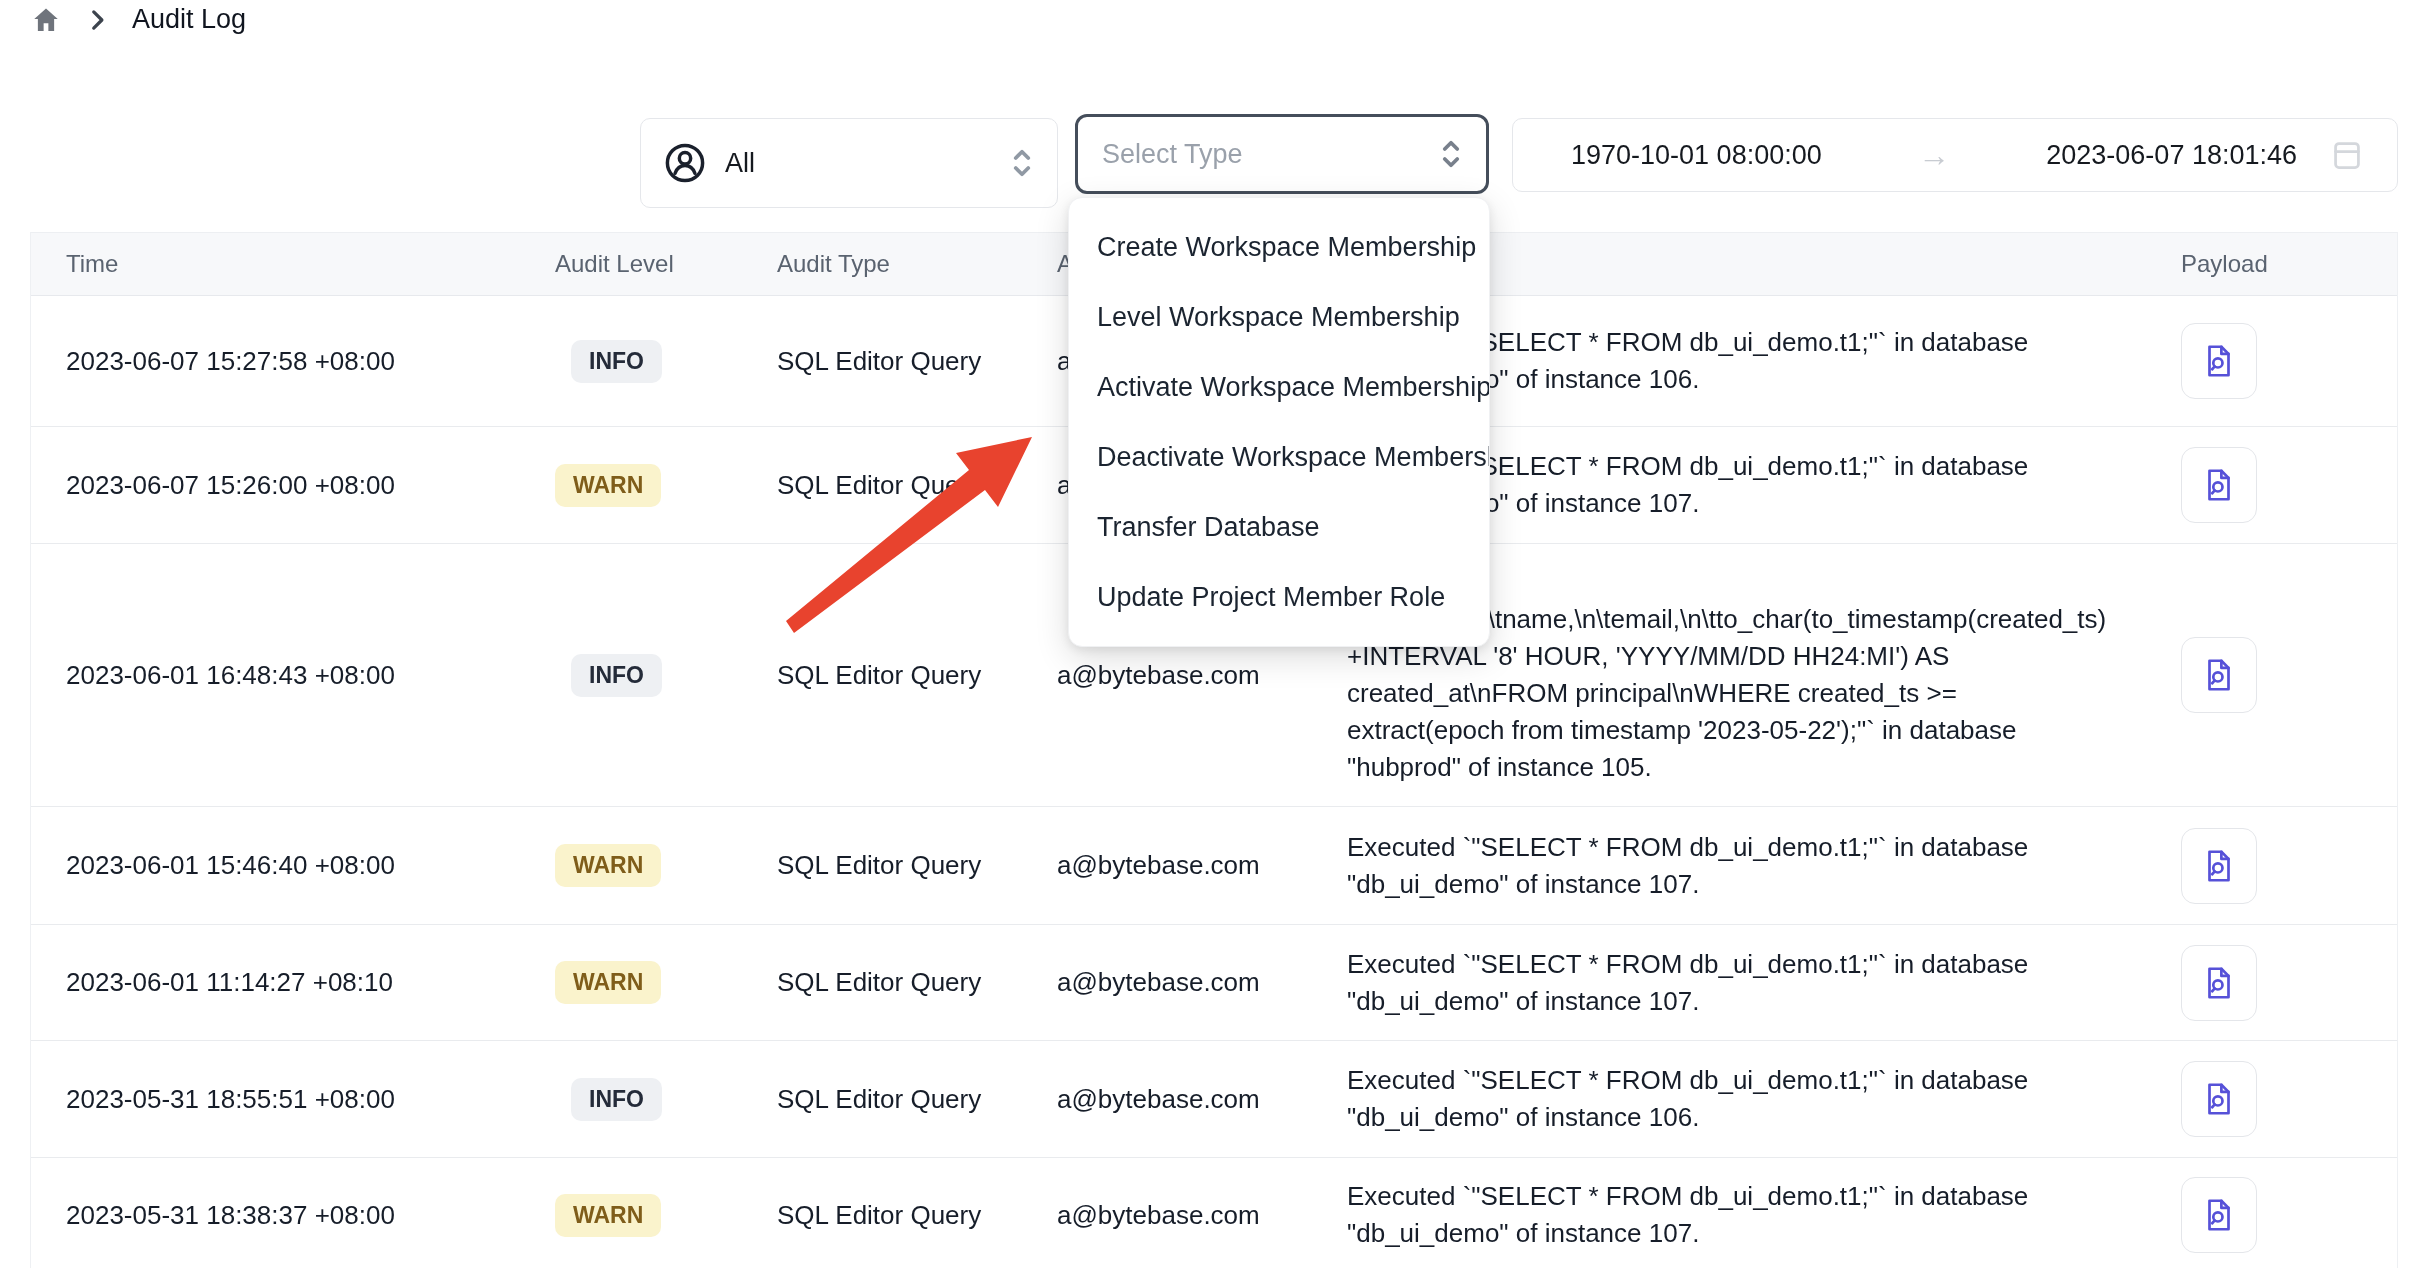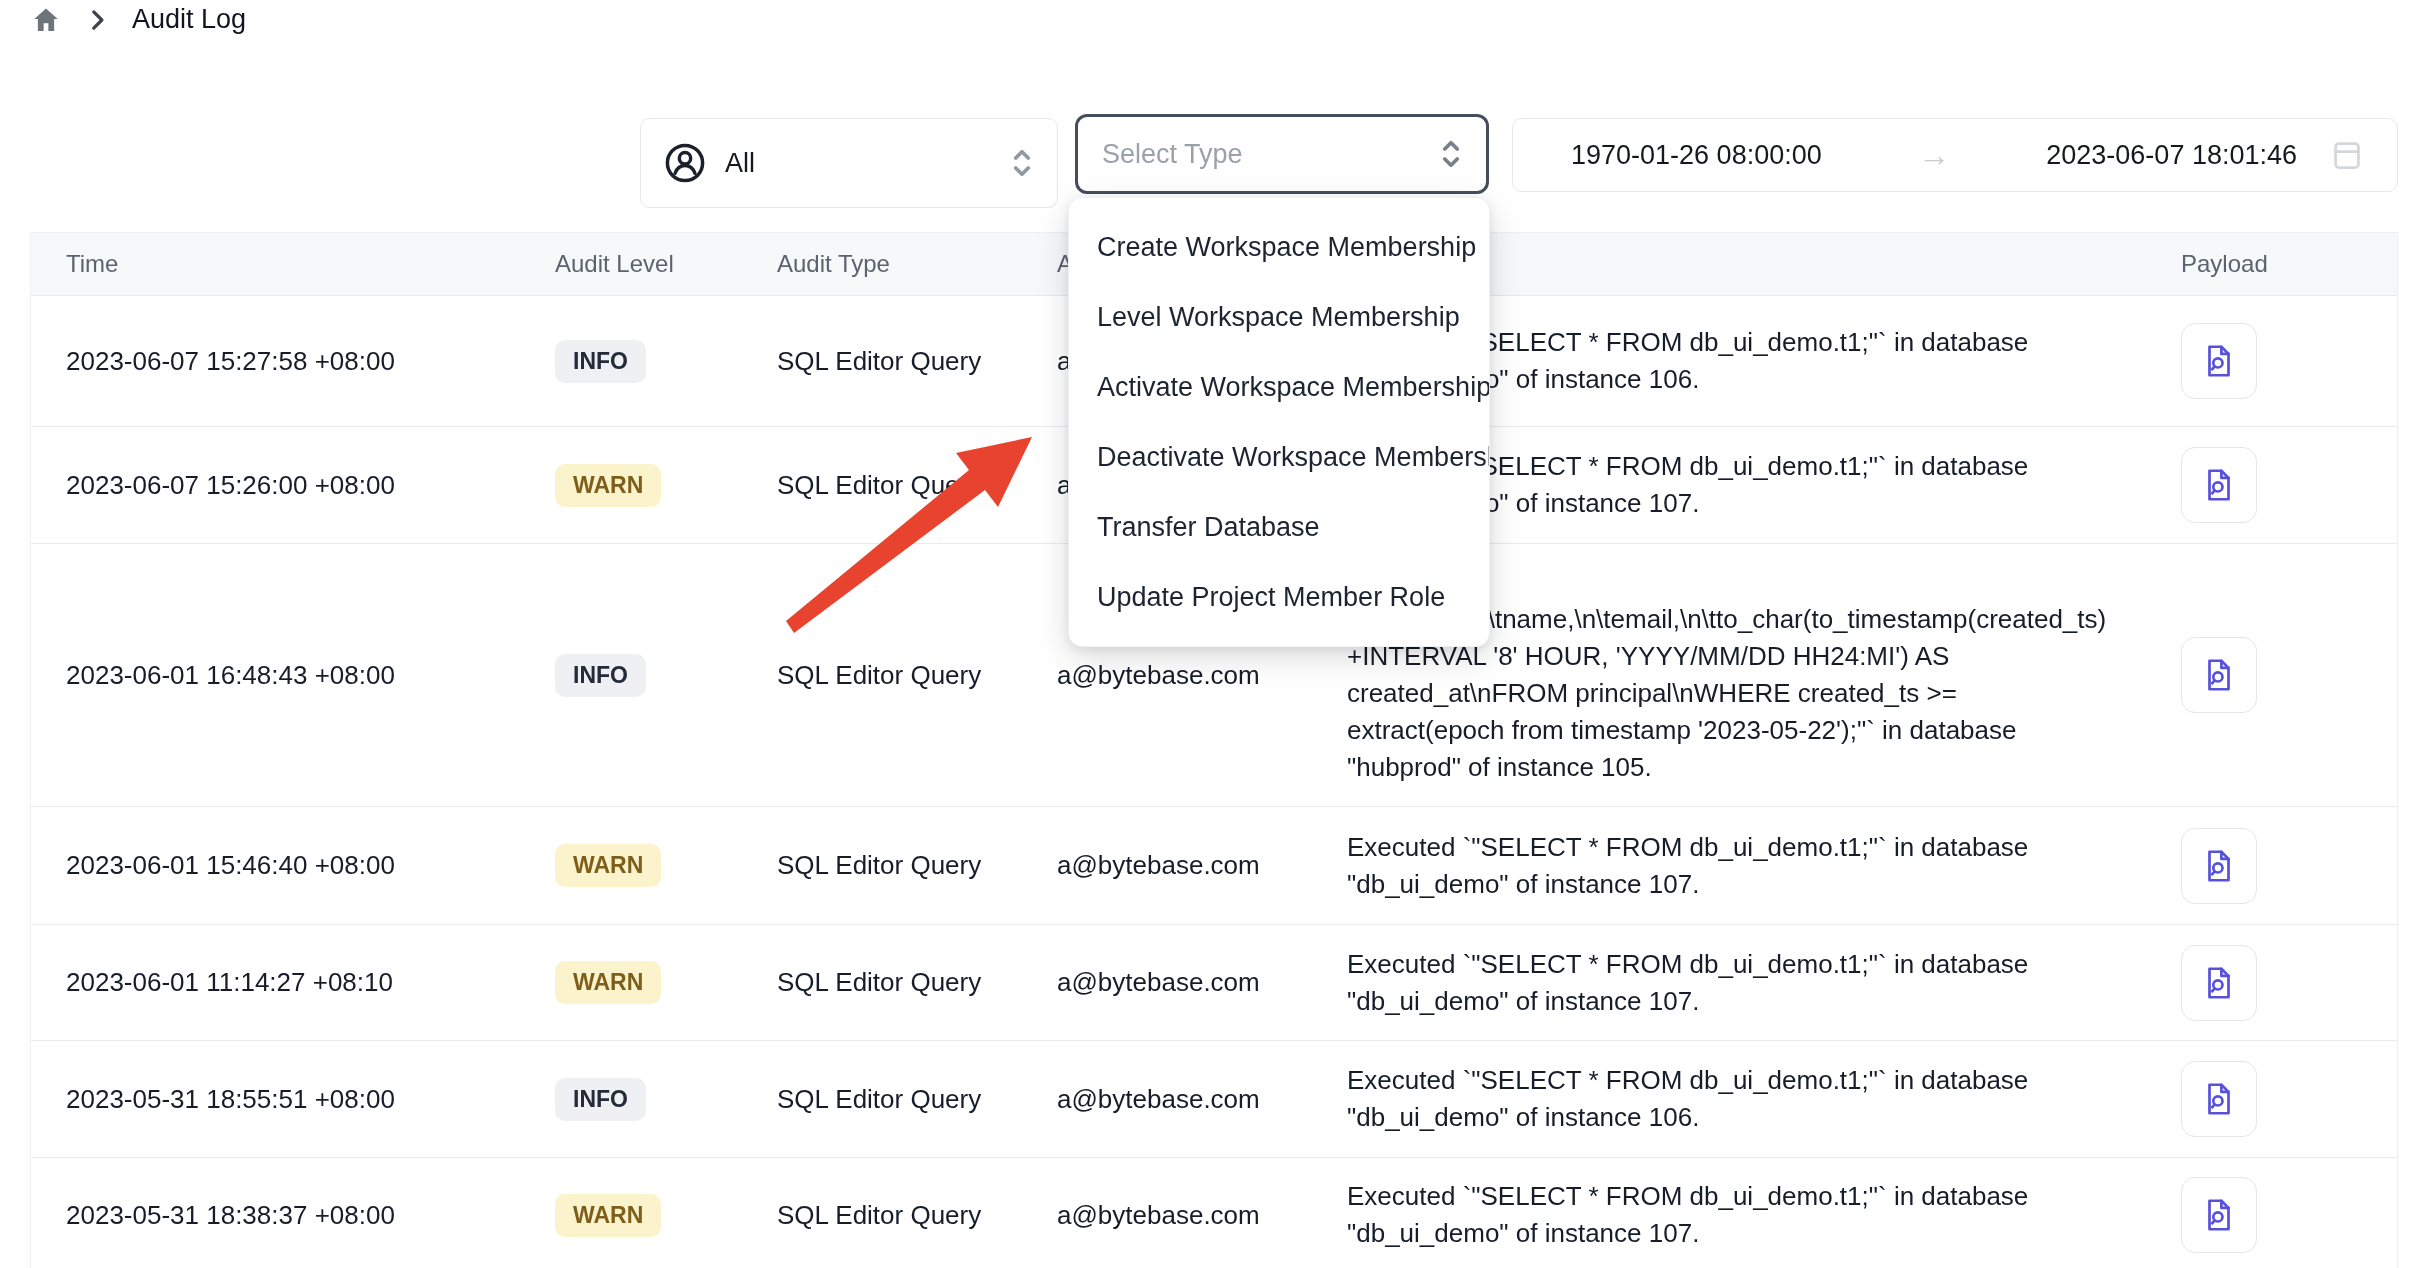--- a/index.html
+++ b/index.html
@@ -39,21 +39,21 @@
   .row{border-bottom:1px solid #e9ebee;}
   .row .c-comment{line-height:37px;overflow-wrap:anywhere;word-break:break-word;padding-top:20px;padding-bottom:20px;}
   .row:nth-child(2){min-height:130px;}
   .row:nth-child(3){min-height:116px;}
   .row:nth-child(4){min-height:254px;}
   .row:nth-child(5){min-height:117px;}
   .row:nth-child(6){min-height:115px;}
   .row:nth-child(7){min-height:116px;}
   .row:nth-child(8){min-height:110px;}
   .badge{display:inline-flex;align-items:center;justify-content:center;font-size:23px;font-weight:700;border-radius:10px;padding:10px 18px;line-height:1;}
-  .badge.info{background:#eef0f3;color:#242b39;}
+  .badge.info{background:#eef0f3;color:#242b39;margin-left:16px;}
   .badge.warn{background:#faf3cc;color:#7f5d1a;}
   .payload-btn{width:76px;height:76px;box-sizing:border-box;border:1.5px solid #e4e6ea;border-radius:14px;background:#fff;display:flex;align-items:center;justify-content:center;cursor:pointer;padding:0;}
 
   
   .menu{position:absolute;left:1068px;top:197px;width:422px;box-sizing:border-box;background:#fff;border:1px solid #f0f1f3;border-radius:14px;padding:14px 0;box-shadow:0 10px 34px rgba(0,0,0,.14),0 3px 10px rgba(0,0,0,.08);z-index:30;}
   .menu-item{height:70px;display:flex;align-items:center;padding:0 10px 0 28px;font-size:27px;color:#1b2430;white-space:nowrap;overflow:hidden;cursor:pointer;}
 
   
   .annot{position:absolute;left:770px;top:415px;z-index:40;pointer-events:none;}
 </style>
@@ -99,21 +99,21 @@
     <span class="spacer"></span>
     <span style="display:flex;">
       <svg width="30" height="36" viewBox="0 0 24 28" fill="none" stroke="#78808c" stroke-width="3" stroke-linecap="round" stroke-linejoin="round">
         <path d="M7 10l5-5 5 5"></path>
           <path d="M7 18l5 5 5-5"></path>
       </svg>
     </span>
   </div>
 
   <div class="ctl ctl-date">
-    <span class="d">1970-01-26 08:00:00</span>
+    <span class="d">1970-10-01 08:00:00</span>
     <span class="dr-arrow">→</span>
     <span class="d">2023-06-07 18:01:46</span>
     <span class="cal">
       <svg width="32" height="36" viewBox="0 0 28 30" fill="none" stroke="#d4d7dc" stroke-width="2.4" stroke-linecap="round">
         <rect x="4" y="5" width="20" height="21" rx="3"></rect>
         <line x1="4" y1="12" x2="24" y2="12"></line>
       </svg>
     </span>
   </div>
 

